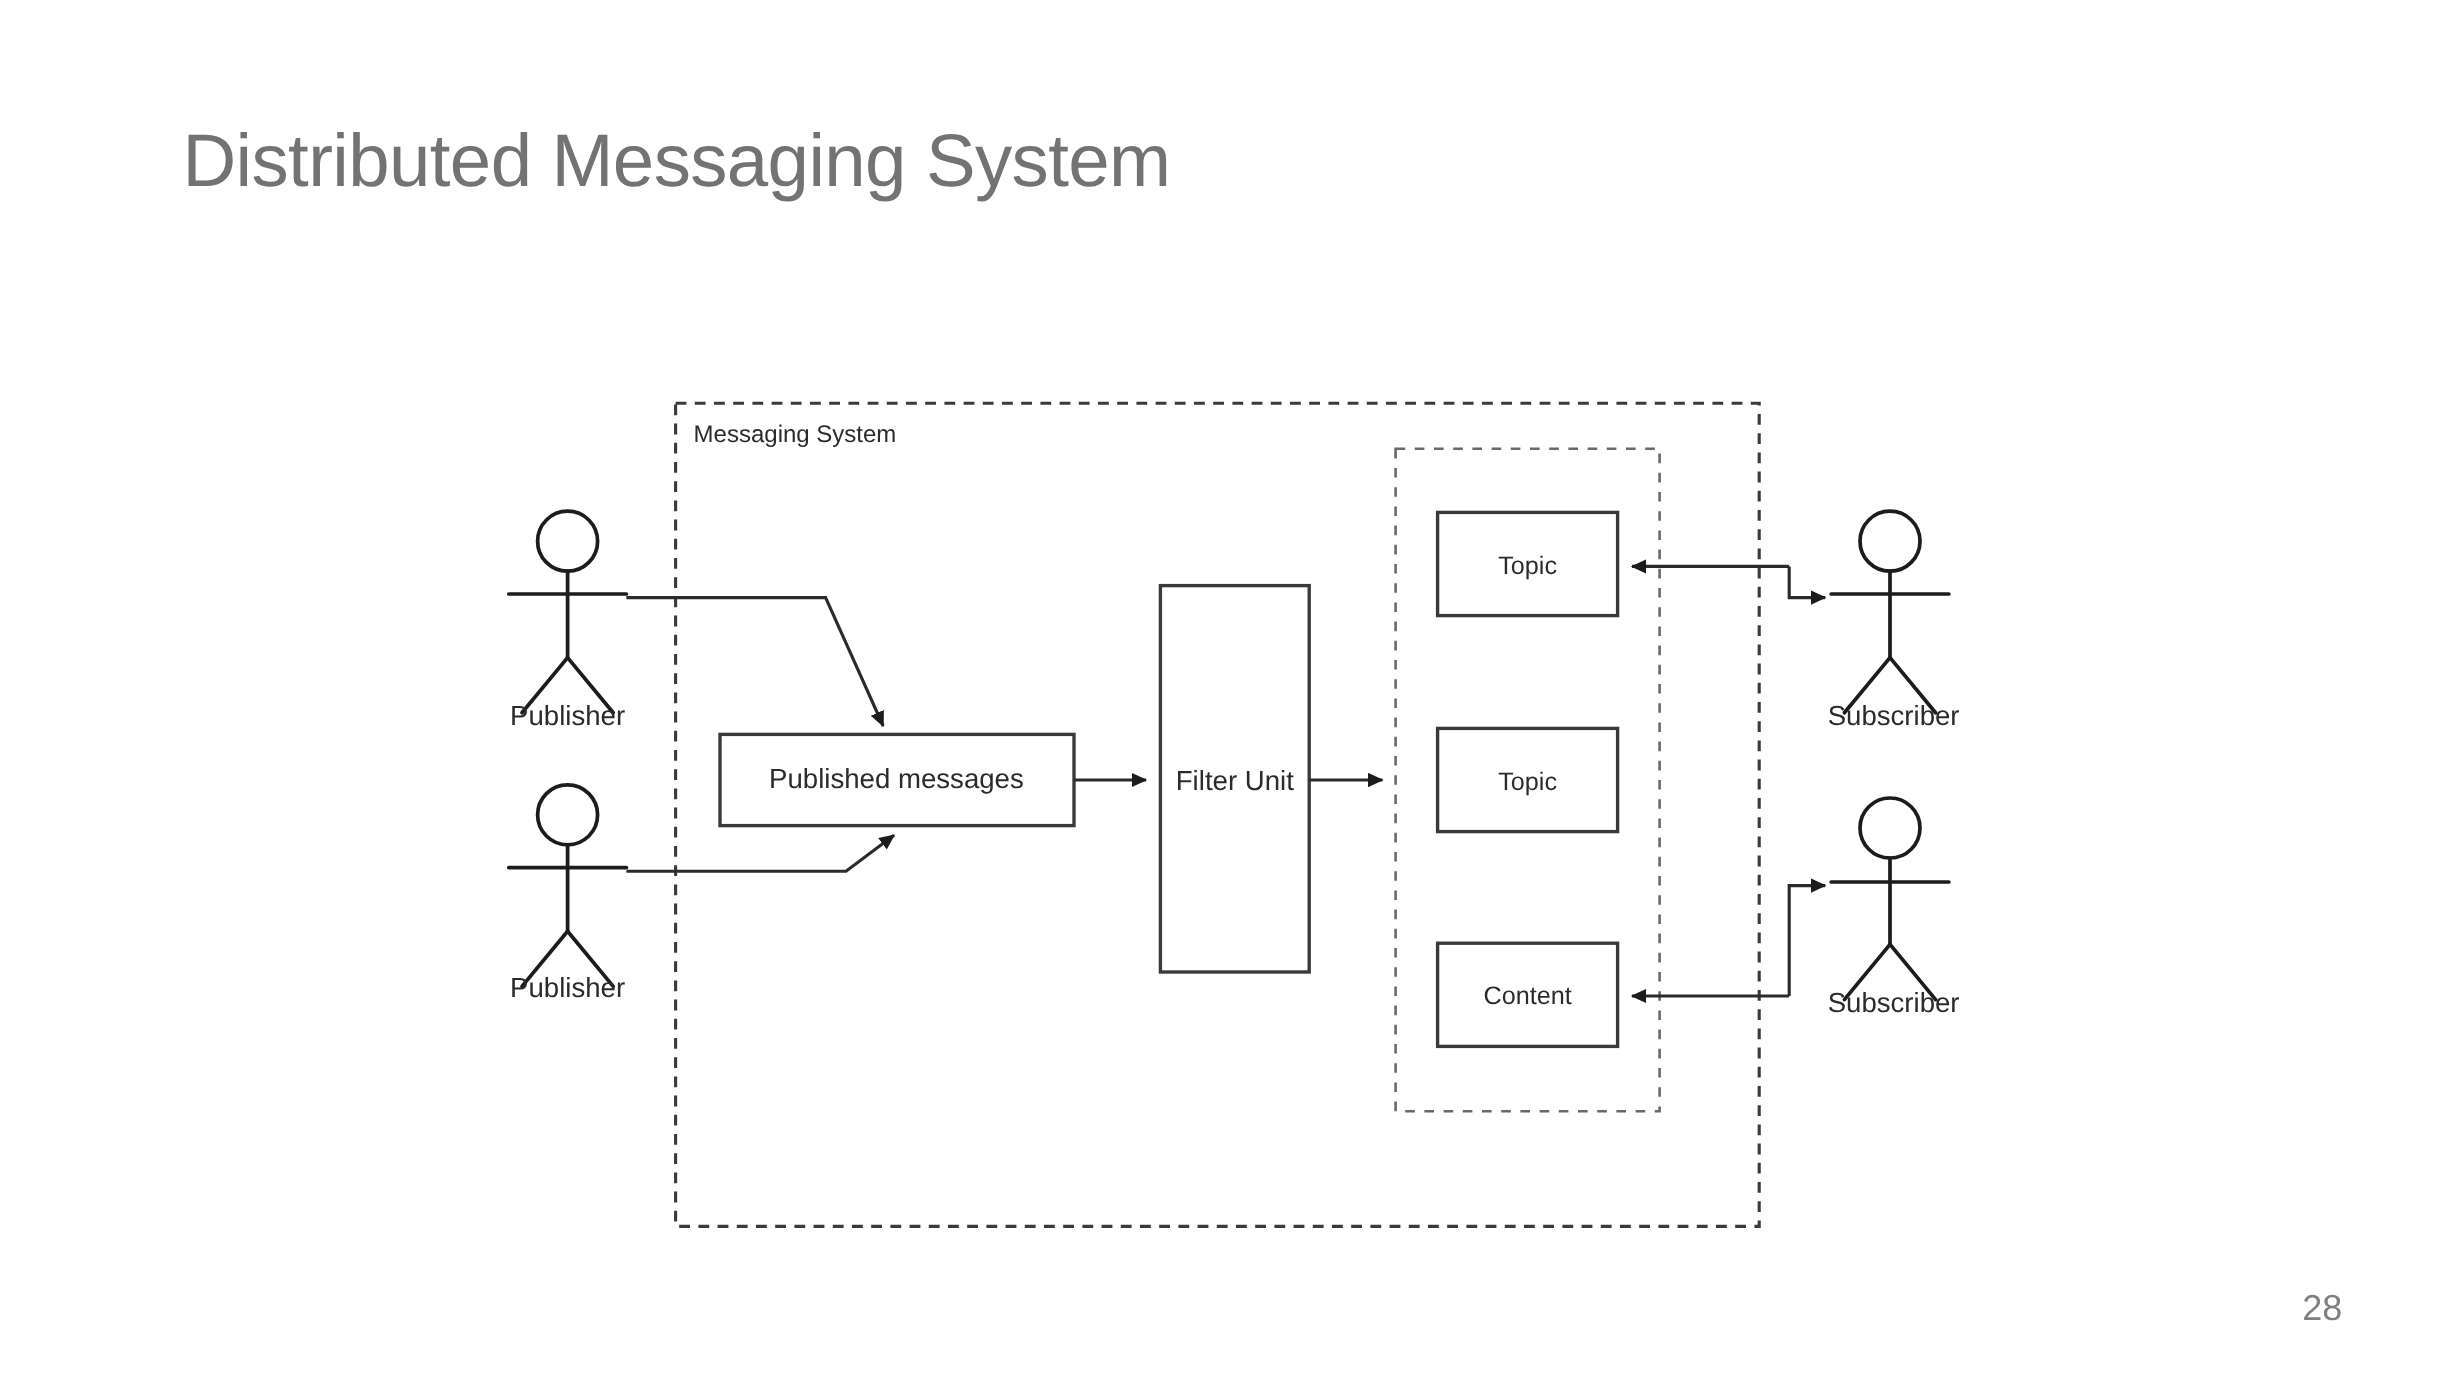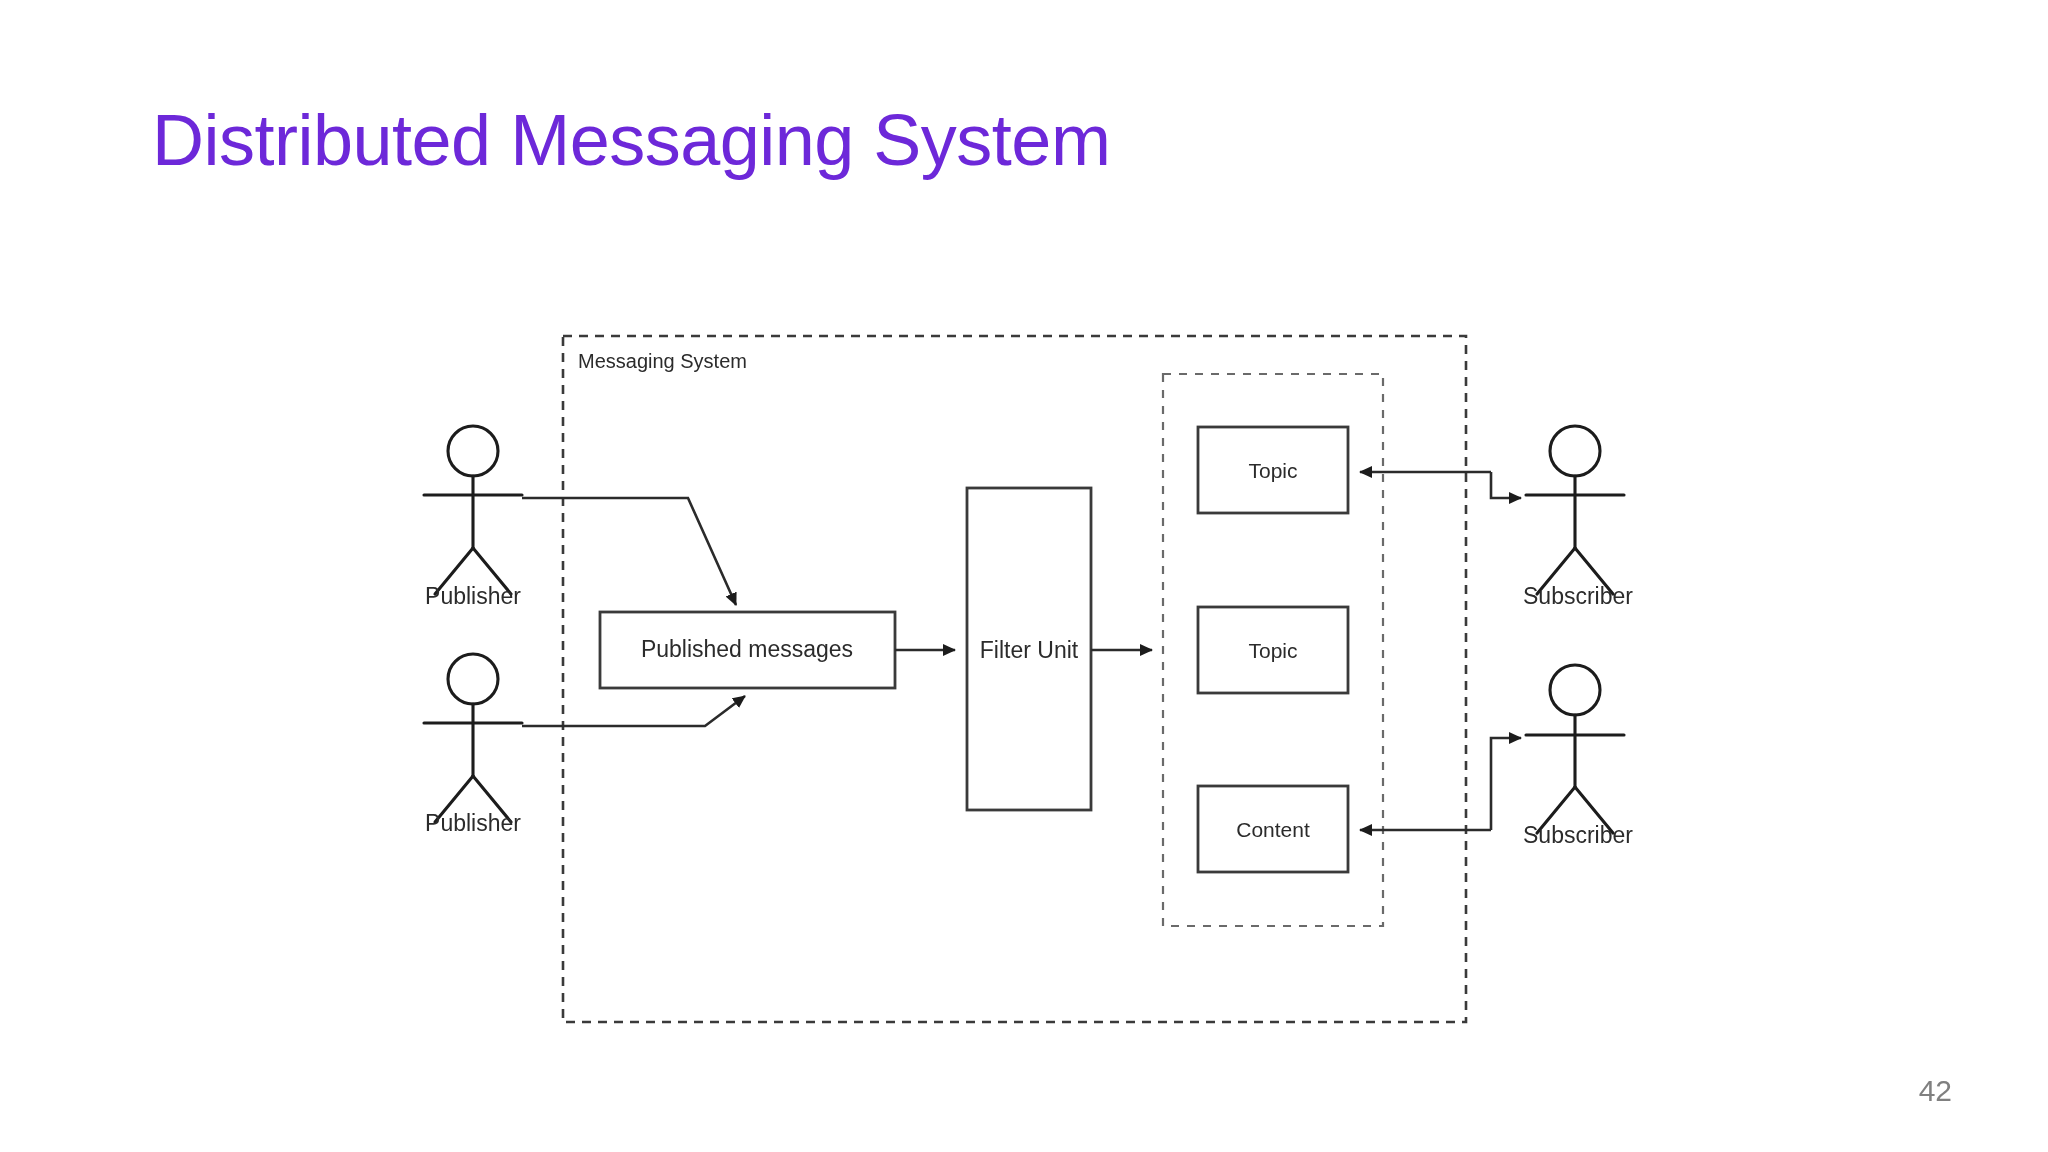--- a/index.html
+++ b/index.html
@@ -17,24 +17,24 @@
   #slide {
     position: absolute;
     inset: 0;
     background: #ffffff;
   }
   #slide-title {
     position: absolute;
     left: 152px;
     top: 104px;
     font-family: "Liberation Sans", sans-serif;
-    font-size: 72px;
+    font-size: 62px;
     font-weight: 300;
     letter-spacing: -0.5px;
-    color: #6d28d9;
+    color: #737373;
     white-space: nowrap;
     line-height: 1;
   }
   #page-number {
     position: absolute;
     right: 96px;
     bottom: 44px;
     font-family: "Liberation Sans", sans-serif;
     font-size: 30px;
     color: #808080;
@@ -200,15 +200,15 @@
 
       <path d="M 1491 472 L 1360 472" class="flow" marker-end="url(#arrowEnd)"></path>
       <path d="M 1491 472 L 1491 498 L 1521 498" class="flow" marker-end="url(#arrowEnd)"></path>
 
       <path d="M 1491 830 L 1360 830" class="flow" marker-end="url(#arrowEnd)"></path>
       <path d="M 1491 830 L 1491 738 L 1521 738" class="flow" marker-end="url(#arrowEnd)"></path>
 
     </svg>
   </div>
 
-  <div id="page-number">42</div>
+  <div id="page-number">28</div>
 
 </div>
 
 </body></html>

